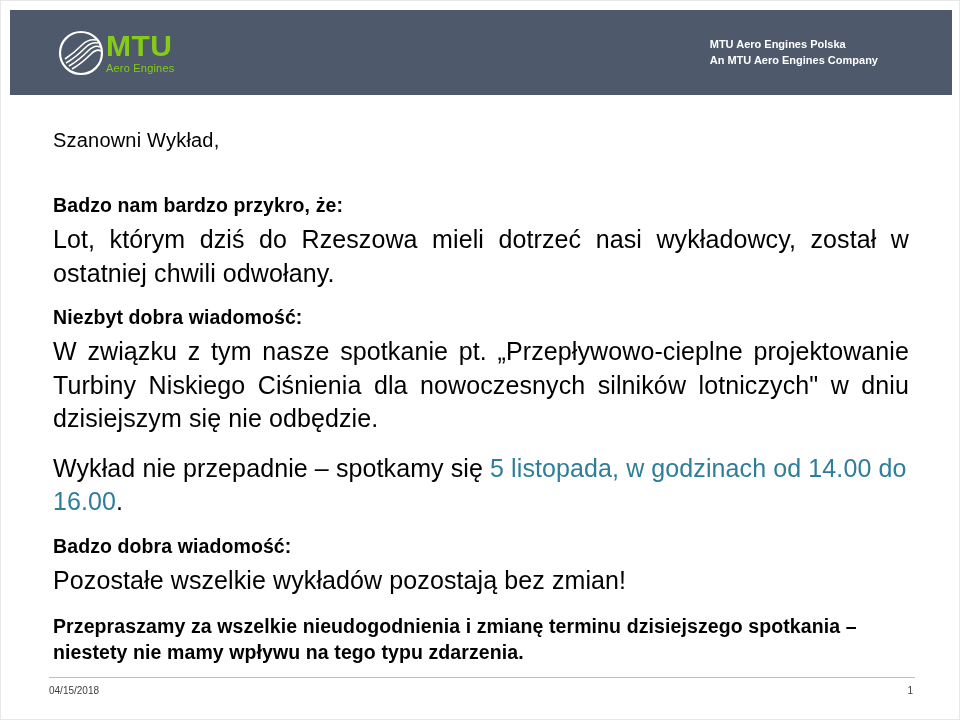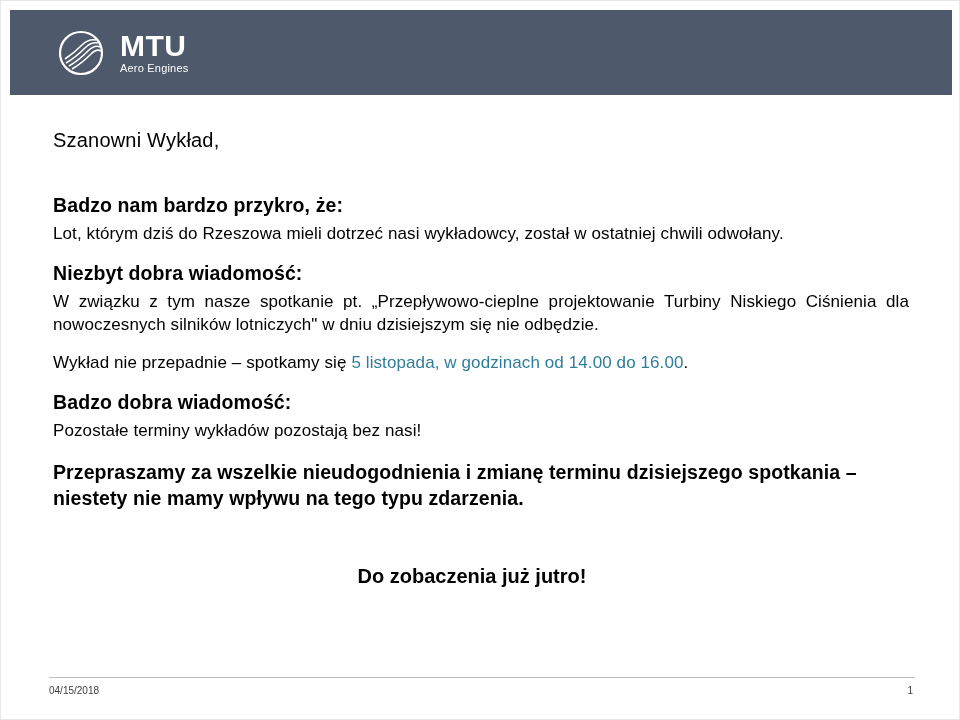--- a/index.html
+++ b/index.html
@@ -41,22 +41,22 @@
     align-items: center;
     margin-left: 48px;
   }
   .logo-mark {
     width: 46px;
     height: 46px;
     position: relative;
     flex: none;
   }
   .logo-text {
-    margin-left: 16px;
-    color: #ffffff;
+    margin-left: 2px;
+    color: #84cc16;
     line-height: 1;
   }
   .logo-text .big {
     font-size: 30px;
     font-weight: bold;
     letter-spacing: 0.5px;
     display: block;
   }
   .logo-text .small {
     font-size: 11px;
@@ -88,21 +88,21 @@
   .blk {
     margin-bottom: 2px;
   }
   .lead {
     font-size: 19.5px;
     font-weight: bold;
     margin-bottom: 6px;
     letter-spacing: 0.1px;
   }
   .para {
-    font-size: 17px;
+    font-size: 25px;
     line-height: 1.34;
     margin-bottom: 16px;
     text-align: justify;
     letter-spacing: 0.1px;
   }
   .para.nojust {
     text-align: left;
   }
   .highlight {
     color: #2e7d9a;
@@ -170,20 +170,24 @@
           <path d="M11 36 C18 32, 24 27, 30 21 C34 17, 38 15, 42 17" fill="none" stroke="#ffffff" stroke-width="1.6"></path>
           <path d="M14 39 C21 35, 27 30, 33 24 C36 21, 40 19, 43 21" fill="none" stroke="#ffffff" stroke-width="1.6"></path>
         </svg>
       </span>
       <span class="logo-text">
         <span class="big">MTU</span>
         <span class="small">Aero Engines</span>
       </span>
     </div>
 
+    <div class="header-right">
+      <div>MTU Aero Engines Polska</div>
+      <div>An MTU Aero Engines Company</div>
+    </div>
   </div>
 
   <div class="content">
 
     <div class="greeting">Szanowni Wykład,</div>
 
     <div class="blk">
       <div class="lead">Badzo nam bardzo przykro, że:</div>
       <div class="para">Lot, którym dziś do Rzeszowa mieli dotrzeć nasi wykładowcy, został w ostatniej chwili odwołany.</div>
     </div>
@@ -192,21 +196,21 @@
       <div class="lead">Niezbyt dobra wiadomość:</div>
       <div class="para">W związku z tym nasze spotkanie pt. „Przepływowo-cieplne projektowanie Turbiny Niskiego Ciśnienia dla nowoczesnych silników lotniczych"  w dniu dzisiejszym się nie odbędzie.</div>
     </div>
 
     <div class="blk">
       <div class="para nojust"><span>Wykład nie przepadnie – spotkamy się </span><span class="highlight">5 listopada, w godzinach od 14.00 do 16.00</span><span>.</span></div>
     </div>
 
     <div class="blk">
       <div class="lead">Badzo dobra wiadomość:</div>
-      <div class="para nojust">Pozostałe terminy wykładów pozostają bez nasi!</div>
+      <div class="para nojust">Pozostałe wszelkie wykładów pozostają bez zmian!</div>
     </div>
 
     <div class="apology">Przepraszamy za wszelkie nieudogodnienia i zmianę terminu  dzisiejszego  spotkania – niestety nie  mamy wpływu  na tego typu zdarzenia.</div>
 
     <div class="closing">Do zobaczenia już jutro!</div>
   </div>
 
   <div class="footer-rule"></div>
   <div class="footer-date">04/15/2018</div>
   <div class="footer-page">1</div>

